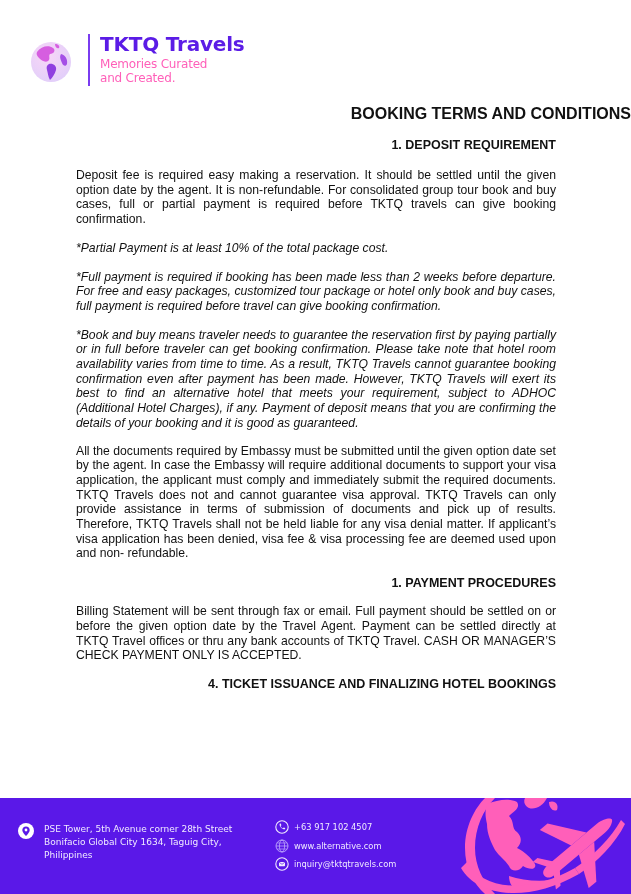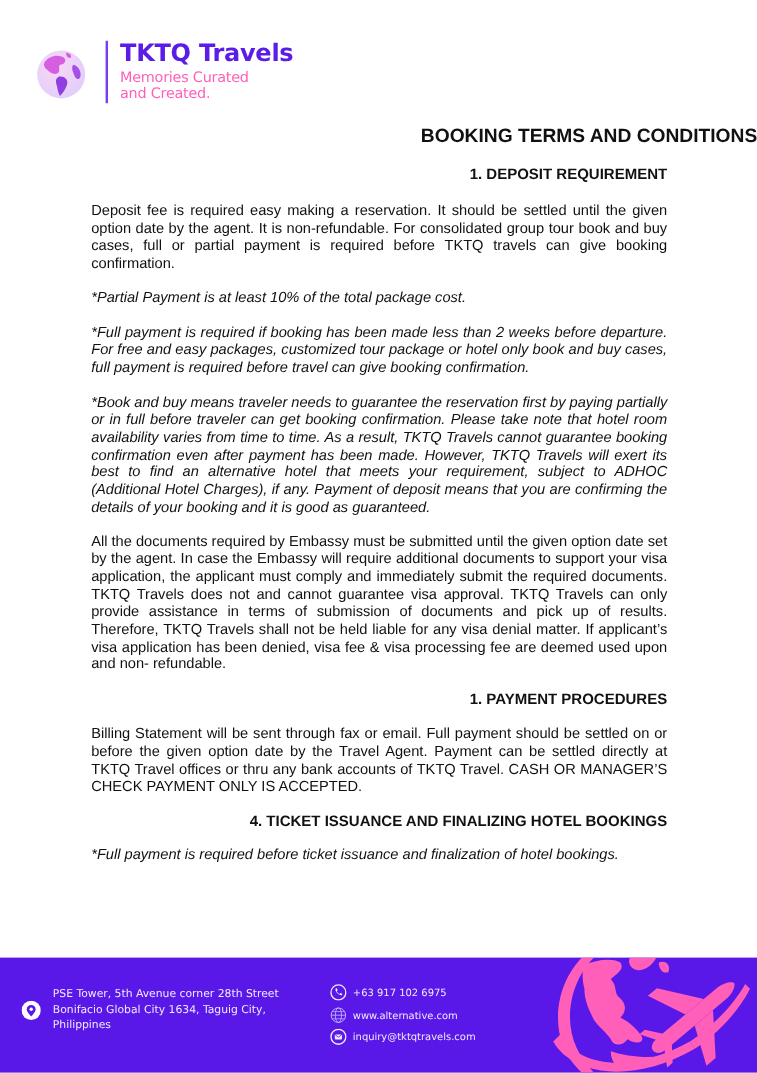--- a/index.html
+++ b/index.html
@@ -14,21 +14,21 @@
   .tagline { font-family: "DejaVu Sans", sans-serif; font-weight: normal; font-size: 12px; color: #ff5fb9; line-height: 14px; margin-top: 2px; letter-spacing: -0.2px; }
 
   .doc-title { position: absolute; left: 0; top: 105px; width: 631px; text-align: right; font-weight: bold; font-size: 16px; color: #111; }
 
   .content { position: absolute; left: 76px; top: 137px; width: 480px; }
   .sec-title { font-weight: bold; font-size: 12.5px; line-height: 16px; color: #111; text-align: right; }
   .para { font-size: 12.2px; line-height: 14.7px; text-align: justify; color: #111; }
   .para.it { font-style: italic; }
 
   .footer { position: absolute; left: 0; top: 798px; width: 631px; height: 96px; background: #5a18e8; overflow: hidden; }
-  .addr { position: absolute; left: 18px; top: 25px; display: flex; align-items: center; }
+  .addr { position: absolute; left: 18px; top: 25px; display: flex; }
   .pin { width: 16px; height: 18px; margin-right: 10px; margin-top: 0px; }
   .addr-lines { font-family: "DejaVu Sans", sans-serif; font-size: 9px; line-height: 13px; color: #f0eaff; }
   .contacts { position: absolute; left: 275px; top: 20px; }
   .contact { display: flex; align-items: center; height: 18px; margin-bottom: 0.5px; }
   .c-icon { width: 14px; height: 14px; margin-right: 5px; }
   .c-text { font-family: "DejaVu Sans", sans-serif; font-size: 8.3px; color: #f0eaff; }
   .art { position: absolute; left: 425px; top: 0px; width: 206px; height: 96px; }
 </style>
 </head>
 <body>
@@ -64,21 +64,20 @@
   <div class="para it" style="margin-top:14px">*Partial Payment is at least 10% of the total package cost.</div>
   <div class="para it" style="margin-top:14px">*Full payment is required if booking has been made less than 2 weeks before departure. For free and easy packages, customized tour package or hotel only book and buy cases, full payment is required before travel can give booking confirmation.</div>
   <div class="para it" style="margin-top:14px">*Book and buy means traveler needs to guarantee the reservation first by paying partially or in full before traveler can get booking confirmation. Please take note that hotel room availability varies from time to time. As a result, TKTQ Travels cannot guarantee booking confirmation even after payment has been made. However, TKTQ Travels will exert its best to find an alternative hotel that meets your requirement, subject to ADHOC (Additional Hotel Charges), if any. Payment of deposit means that you are confirming the details of your booking and it is good as guaranteed.</div>
 
   <div class="para" style="margin-top:13px">All the documents required by Embassy must be submitted until the given option date set by the agent. In case the Embassy will require additional documents to support your visa application, the applicant must comply and immediately submit the required documents. TKTQ Travels does not and cannot guarantee visa approval. TKTQ Travels can only provide assistance in terms of submission of documents and pick up of results. Therefore, TKTQ Travels shall not be held liable for any visa denial matter. If applicant’s visa application has been denied, visa fee &amp; visa processing fee are deemed used upon and non- refundable.</div>
 
   <div class="sec-title" style="margin-top:14px">1. PAYMENT PROCEDURES</div>
   <div class="para" style="margin-top:13px">Billing Statement will be sent through fax or email. Full payment should be settled on or before the given option date by the Travel Agent. Payment can be settled directly at TKTQ Travel offices or thru any bank accounts of TKTQ Travel. CASH OR MANAGER’S CHECK PAYMENT ONLY IS ACCEPTED.</div>
 
   <div class="sec-title" style="margin-top:13px">4. TICKET ISSUANCE AND FINALIZING HOTEL BOOKINGS</div>
-  <div class="para it" style="margin-top:13px">*Full payment is required before ticket issuance and finalization of hotel bookings.</div>
 </div>
 
 <div class="footer">
   <div class="addr">
     <svg class="pin" viewBox="0 0 16 18">
       <circle cx="8" cy="8" r="8" fill="#ffffff"></circle>
       <path d="M8 3.5 C5.8 3.5 4.3 5.1 4.3 7 C4.3 9.5 8 13 8 13 C8 13 11.7 9.5 11.7 7 C11.7 5.1 10.2 3.5 8 3.5 Z" fill="#5a18e8"></path>
       <circle cx="8" cy="7" r="1.4" fill="#ffffff"></circle>
     </svg>
     <div class="addr-lines">
@@ -87,21 +86,21 @@
       <div>Philippines</div>
     </div>
   </div>
 
   <div class="contacts">
     <div class="contact">
       <svg class="c-icon" viewBox="0 0 14 14">
         <circle cx="7" cy="7" r="6.2" fill="none" stroke="#f0eaff" stroke-width="1.1"></circle>
         <path d="M4.6 3.8 L5.8 3.6 L6.4 5.2 L5.6 5.9 C6 7 6.9 7.9 8 8.3 L8.7 7.5 L10.2 8.1 L10 9.3 C7.2 9.6 4.2 6.6 4.6 3.8 Z" fill="#f0eaff"></path>
       </svg>
-      <span class="c-text">+63 917 102 6975</span>
+      <span class="c-text">+63 917 102 4507</span>
     </div>
     <div class="contact">
       <svg class="c-icon" viewBox="0 0 14 14">
         <circle cx="7" cy="7" r="6" fill="none" stroke="#c9b8ff" stroke-width="0.8"></circle>
         <ellipse cx="7" cy="7" rx="2.6" ry="6" fill="none" stroke="#c9b8ff" stroke-width="0.7"></ellipse>
         <line x1="1" y1="7" x2="13" y2="7" stroke="#c9b8ff" stroke-width="0.7"></line>
         <line x1="2" y1="4" x2="12" y2="4" stroke="#c9b8ff" stroke-width="0.6"></line>
         <line x1="2" y1="10" x2="12" y2="10" stroke="#c9b8ff" stroke-width="0.6"></line>
       </svg>
       <span class="c-text">www.alternative.com</span>

